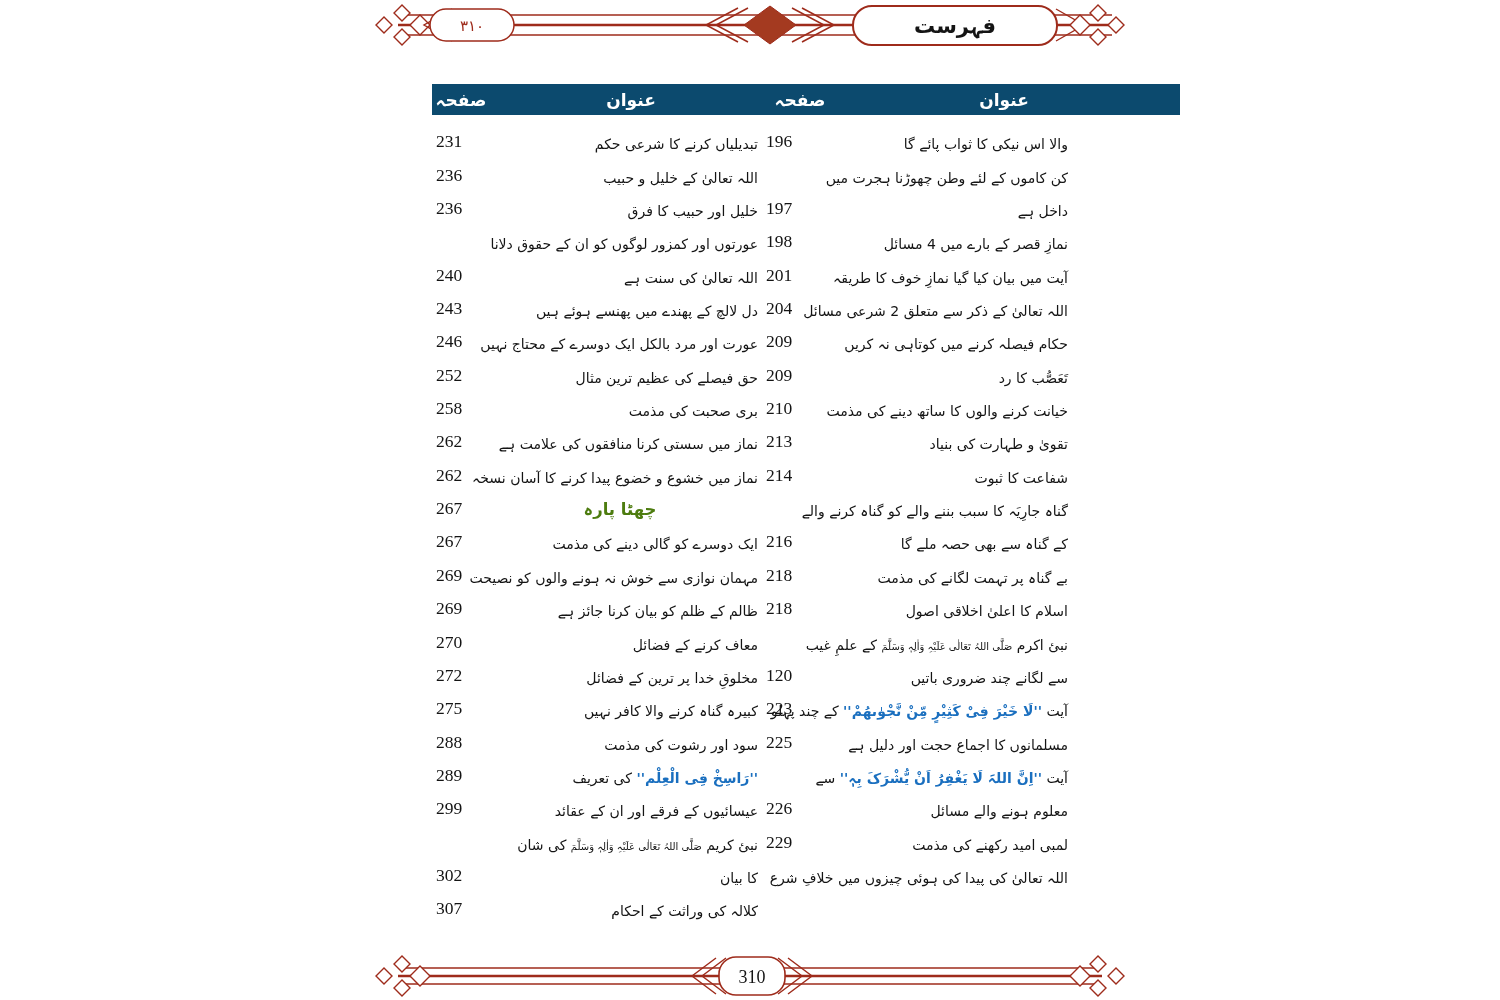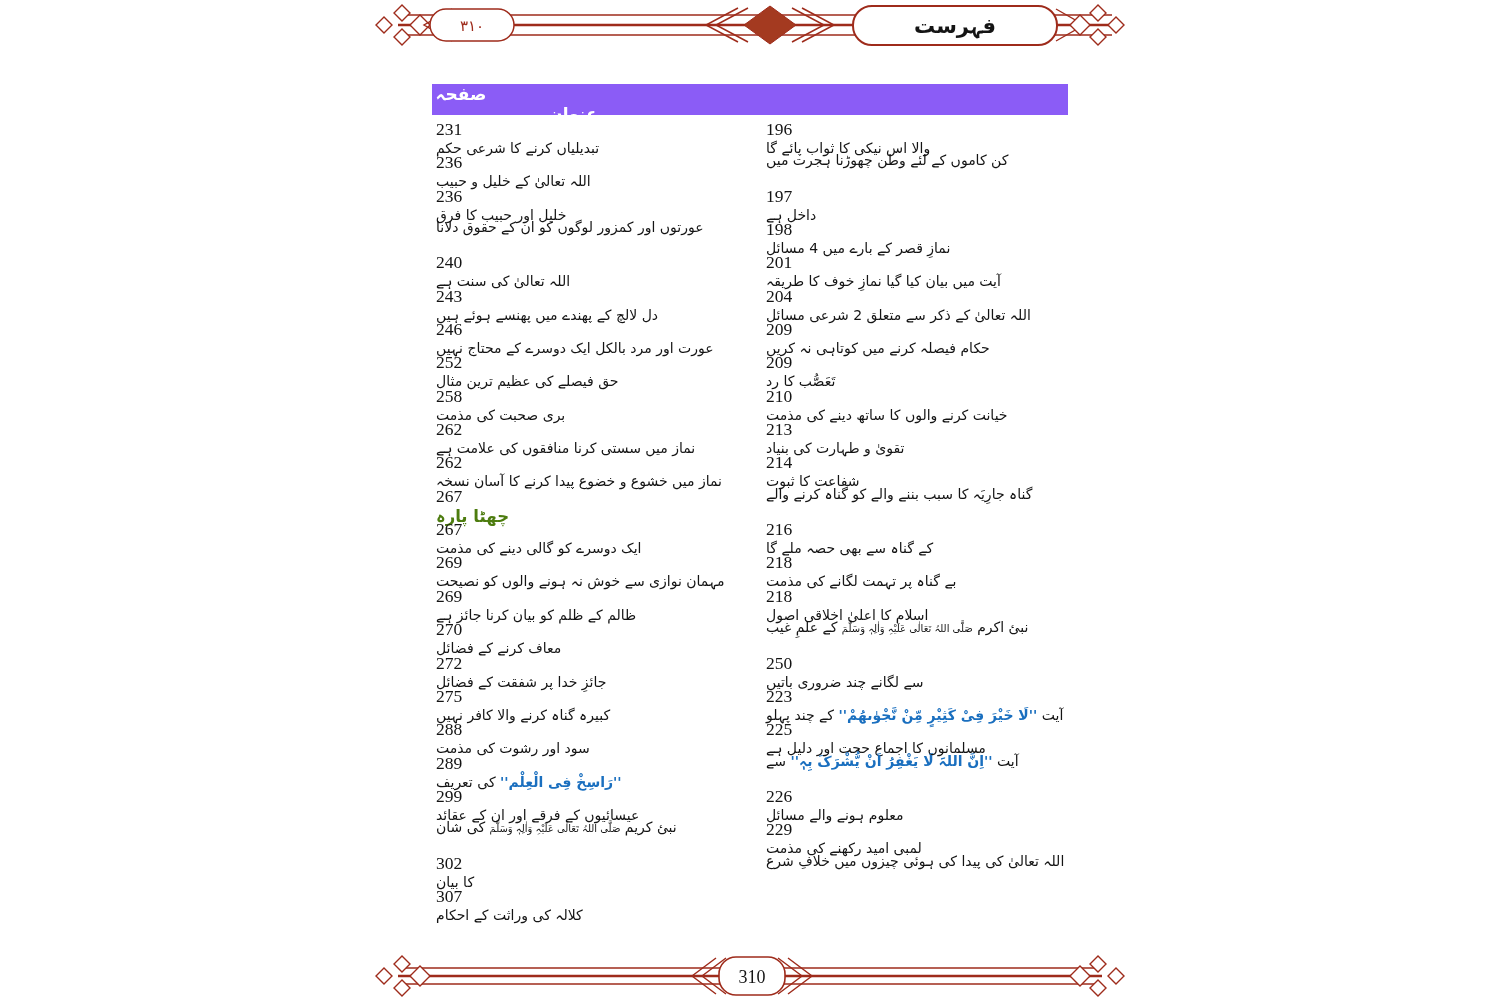--- a/index.html
+++ b/index.html
@@ -2,30 +2,30 @@
 <html lang="ur"><head>
 <meta charset="utf-8">
 <style>
   html,body{margin:0;padding:0;background:#fff;}
   .page{position:relative;width:1500px;height:1000px;background:#ffffff;overflow:hidden;
         font-family:"DejaVu Sans",sans-serif;}
   svg{position:absolute;left:0;}
   .orn-top{top:2px;} .orn-bottom{bottom:0px;}
 
   
-  .thead{position:absolute;left:432px;top:84px;width:636px;height:31px;background:#8b5cf6;
-         display:flex;color:#ffffff;flex-direction:column;}
+  .thead{position:absolute;left:432px;top:84px;width:748px;height:31px;background:#0c4a6e;
+         display:flex;color:#ffffff;}
   .th{display:flex;align-items:center;justify-content:center;font-size:17px;font-weight:bold;}
   .th-page1{width:58px;} .th-title1{width:282px;} .th-page2{width:56px;} .th-title2{flex:1;}
 
   
   .col{position:absolute;top:119px;}
   .col-left{left:436px;width:322px;}
   .col-right{left:766px;width:302px;}
-  .trow{height:33.35px;display:flex;align-items:flex-start;flex-direction:column;}
+  .trow{height:33.35px;display:flex;align-items:flex-end;}
   .tpage{width:46px;flex:none;font-family:"Liberation Serif",serif;font-size:17.5px;color:#141414;}
   .ttitle{flex:1;min-width:0;direction:rtl;text-align:right;white-space:nowrap;
           font-size:14px;color:#141414;}
   .trow.section .ttitle{text-align:center;color:#4d7c0f;font-weight:bold;font-size:16.5px;}
   .seg-blue{color:#1a6fbf;font-weight:bold;}
   .seg-small{font-size:10px;}
 </style>
 </head>
 <body>
 
@@ -137,21 +137,21 @@
       <div class="trow">
         <div class="tpage">269</div>
         <div class="ttitle"><span>ظالم کے ظلم کو بیان کرنا جائز ہے</span></div>
       </div>
       <div class="trow">
         <div class="tpage">270</div>
         <div class="ttitle"><span>معاف کرنے کے فضائل</span></div>
       </div>
       <div class="trow">
         <div class="tpage">272</div>
-        <div class="ttitle"><span>جائزِ خدا پر شفقت کے فضائل</span></div>
+        <div class="ttitle"><span>مخلوقِ خدا پر ترین کے فضائل</span></div>
       </div>
       <div class="trow">
         <div class="tpage">275</div>
         <div class="ttitle"><span>کبیرہ گناہ کرنے والا کافر نہیں</span></div>
       </div>
       <div class="trow">
         <div class="tpage">288</div>
         <div class="ttitle"><span>سود اور رشوت کی مذمت</span></div>
       </div>
       <div class="trow">
@@ -234,21 +234,21 @@
       </div>
       <div class="trow">
         <div class="tpage">218</div>
         <div class="ttitle"><span>اسلام کا اعلیٰ اخلاقی اصول</span></div>
       </div>
       <div class="trow">
         <div class="tpage"></div>
         <div class="ttitle"><span>نبیٔ اکرم </span><span class="seg-small">صَلَّی اللہُ تَعَالٰی عَلَیْہِ وَاٰلِہٖ وَسَلَّمَ</span><span> کے علمِ غیب</span></div>
       </div>
       <div class="trow">
-        <div class="tpage">250</div>
+        <div class="tpage">120</div>
         <div class="ttitle"><span>سے لگانے چند ضروری باتیں</span></div>
       </div>
       <div class="trow">
         <div class="tpage">223</div>
         <div class="ttitle"><span>آیت </span><span class="seg-blue">''لَا خَیْرَ فِیْ کَثِیْرٍ مِّنْ نَّجْوٰىھُمْ''</span><span> کے چند پہلو</span></div>
       </div>
       <div class="trow">
         <div class="tpage">225</div>
         <div class="ttitle"><span>مسلمانوں کا اجماع حجت اور دلیل ہے</span></div>
       </div>

